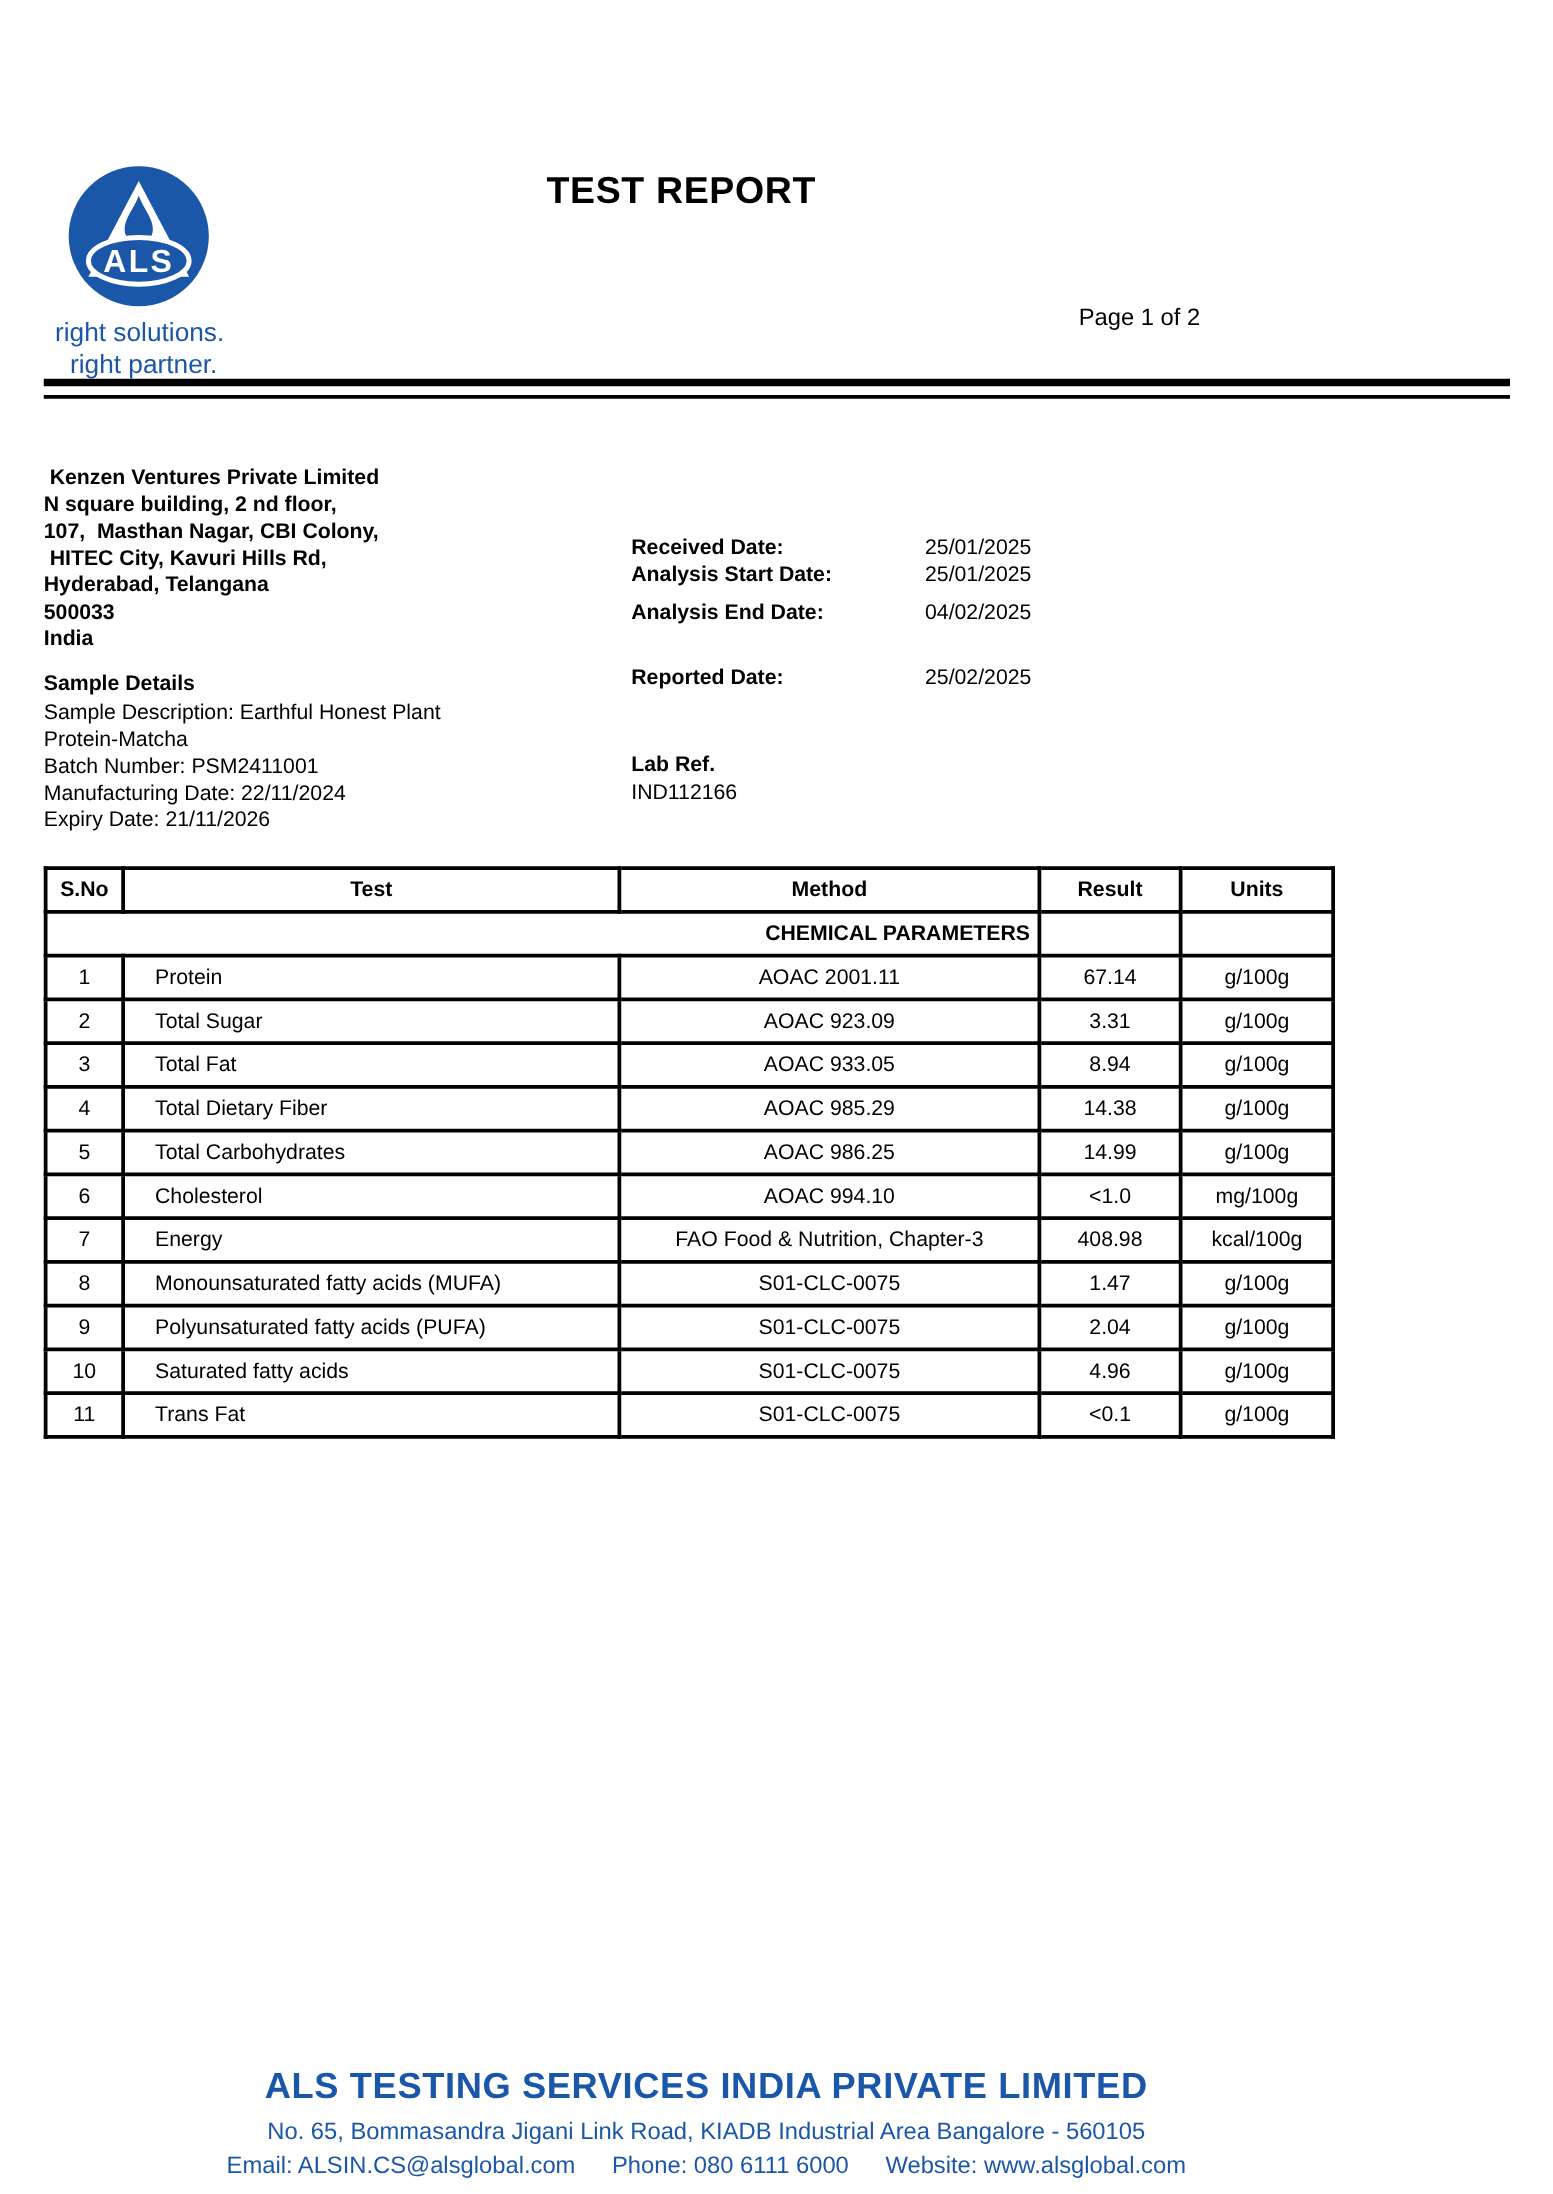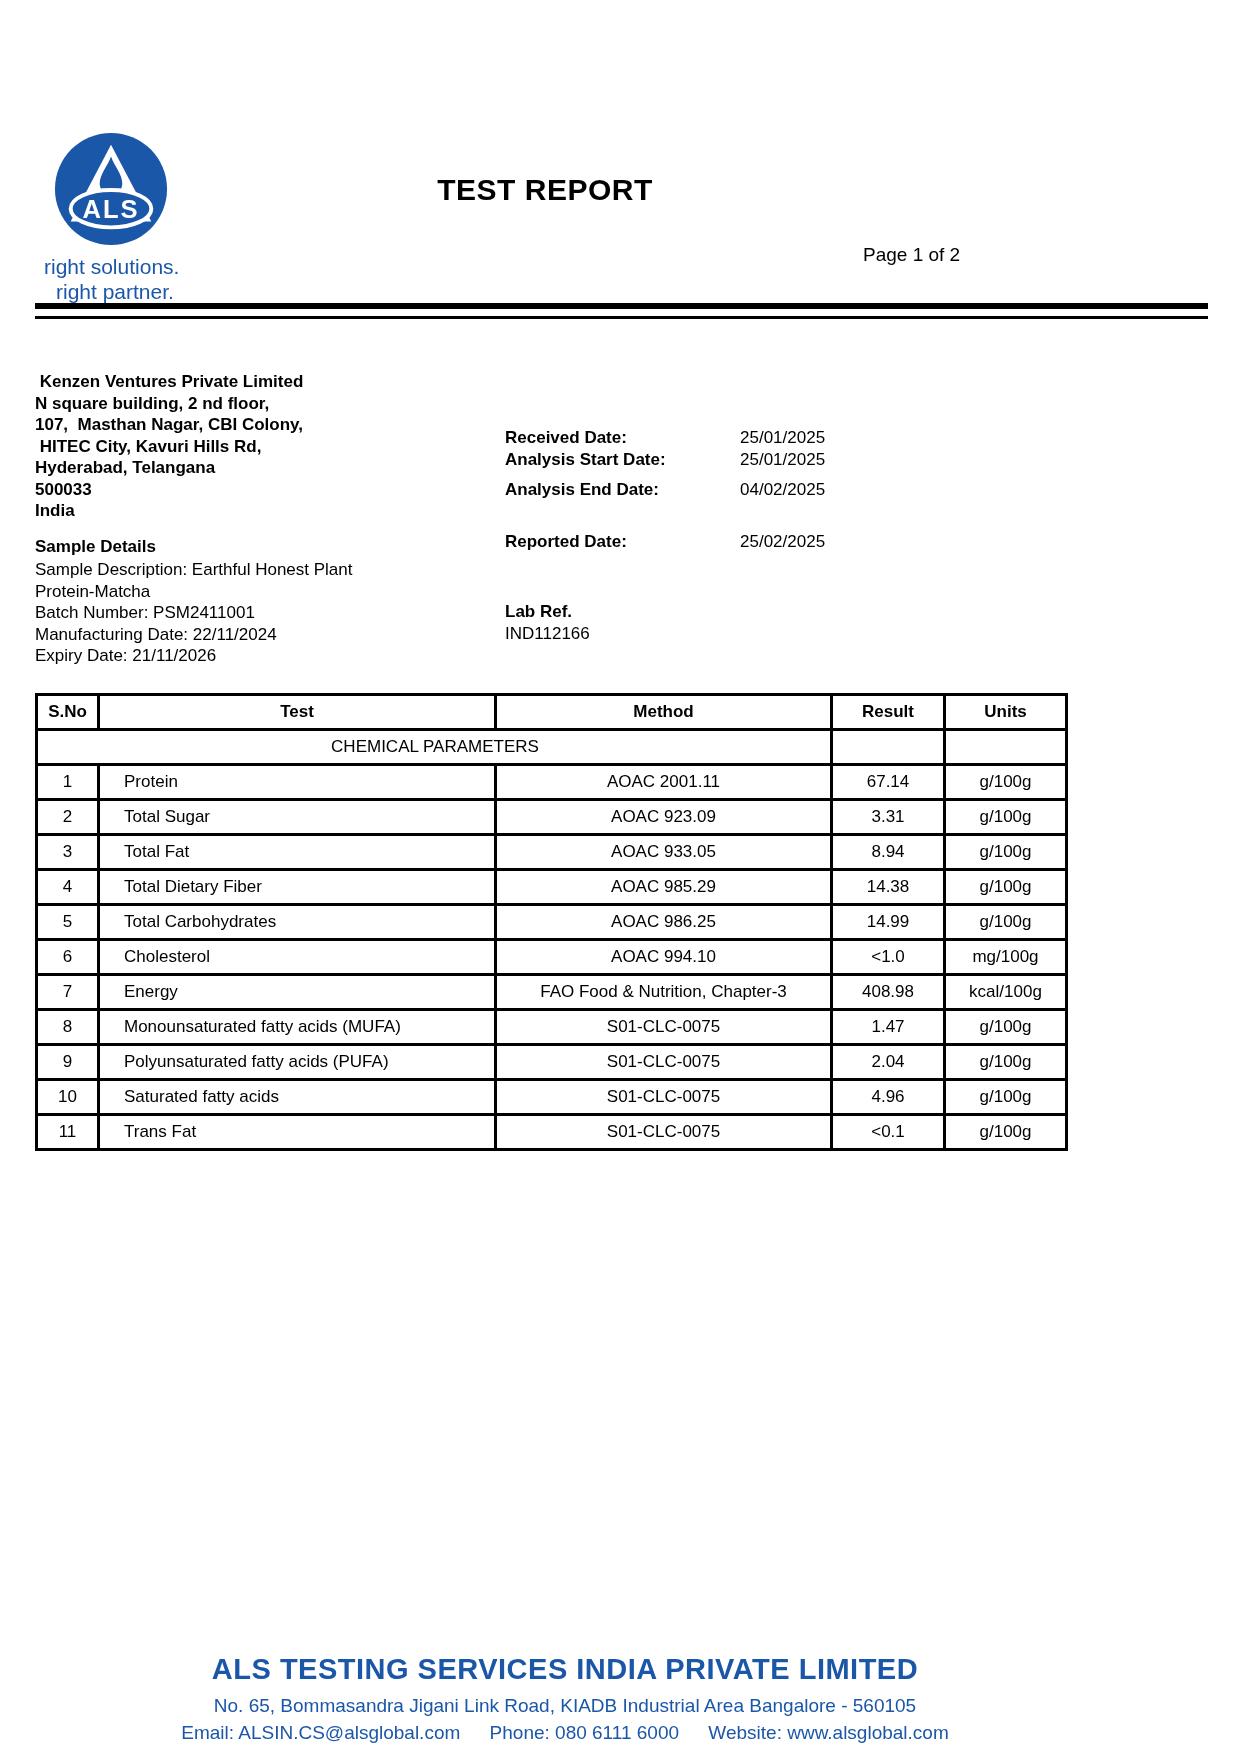--- a/index.html
+++ b/index.html
@@ -11,21 +11,21 @@
     color:#000;
   }
   :root { --brand-blue:#1b57a8; }
 
   
   .logo-wrap { position:absolute; left:52px; top:130px; width:118px; height:118px; }
   .tagline { position:absolute; left:44px; top:254px; color:var(--brand-blue); font-size:21px; line-height:25px; }
   .tagline .t2 { padding-left:12px; }
   .report-title {
     position:absolute; left:0; top:136px; width:1090px;
-    text-align:center; font-size:30px; font-weight:bold; letter-spacing:.5px;margin-top:37px;
+    text-align:center; font-size:30px; font-weight:bold; letter-spacing:.5px;
   }
   .page-indicator { position:absolute; left:863px; top:244px; font-size:19px; }
   .rule { position:absolute; left:35px; width:1173px; background:#000; }
   .rule-thick { top:303px; height:6px; }
   .rule-thin  { top:316px; height:3px; }
 
   
   .customer { position:absolute; left:35px; top:371px; font-size:17px; font-weight:bold; line-height:21.5px; }
   .addr-line, .sample-line { white-space:pre; }
   .sample-heading { position:absolute; left:35px; top:537px; font-size:17px; font-weight:bold; }
@@ -45,21 +45,21 @@
   .results {
     position:absolute; left:35px; top:693px; width:1030px;
     border-collapse:collapse; table-layout:fixed; font-size:17px;border-radius:31px;
   }
   .results th, .results td {
     border:3px solid #000; height:35px; padding:2px 6px;
     text-align:center; vertical-align:middle; overflow:hidden;
   }
   .results th { font-weight:bold; }
   .results .cell-test { text-align:left; padding-left:24px; }
-  .results .section-cell { text-align:center; font-weight:normal; padding-left:8px; }
+  .results .section-cell { text-align:right; font-weight:bold; padding-left:8px; }
 
   
   .footer { position:absolute; left:0; top:1653px; width:1130px; text-align:center; color:var(--brand-blue); }
   .footer-company { font-size:29px; font-weight:bold; letter-spacing:.5px; }
   .footer-address { margin-top:9px; font-size:19px; }
   .footer-contact { margin-top:5px; font-size:19px; }
   .footer-contact span { margin:0 12px; }
 </style>
 </head>
 <body>

